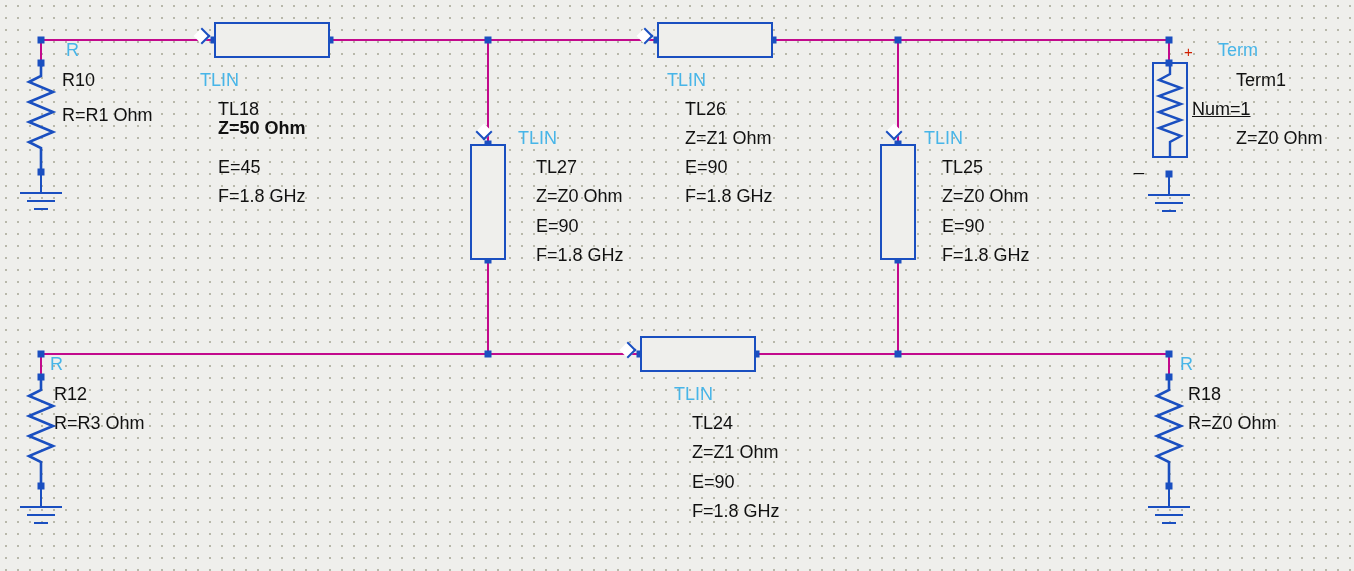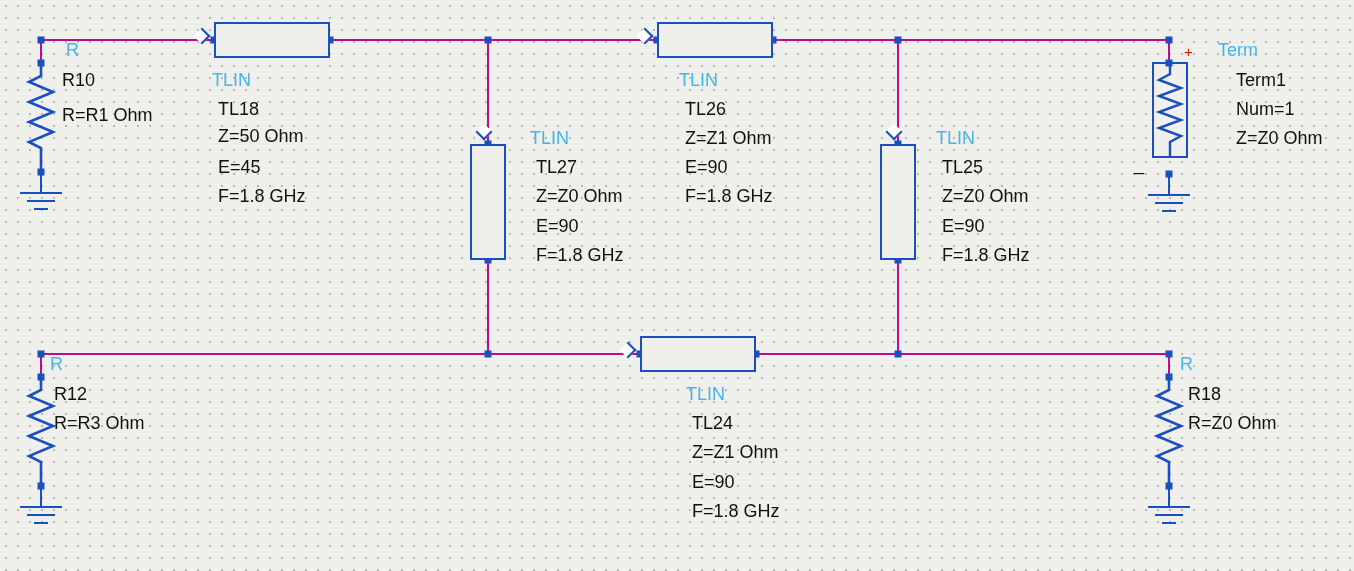--- a/index.html
+++ b/index.html
@@ -12,21 +12,21 @@
   font-family:Arial, Helvetica, sans-serif;
   font-size:18px;
   overflow:hidden;
 }
 .wire{position:absolute;background:#c20a8c;}
 .wire.h{height:2px;}
 .wire.v{width:2px;}
 .node{position:absolute;width:7px;height:7px;background:#1a4fc0;transform:translate(-50%,-50%);}
 .box{position:absolute;border:2px solid #1a4fc0;background:#efefec;box-sizing:border-box;}
 .txt{position:absolute;white-space:nowrap;line-height:24px;}
-.type{color:#47b5e8;margin-left:12px;}
+.type{color:#47b5e8;}
 .val{color:#111;margin-left:18px;}
 .rlab{color:#47b5e8;}
 .pin{position:absolute;border:2px solid #1a4fc0;background:#fff;border-left:none;border-bottom:none;}
 .ground-stem{position:absolute;width:2px;background:#1a4fc0;}
 .ground-bar{position:absolute;height:2px;background:#1a4fc0;}
 svg{position:absolute;overflow:visible;}
 </style>
 </head>
 <body>
 
@@ -142,26 +142,26 @@
   <div class="txt rlab" style="left:50px;top:352px;">R</div>
   <div class="txt val" style="left:36px;top:382px;">R12</div>
   <div class="txt val" style="left:36px;top:411px;text-align:right;">R=R3 Ohm</div>
 
   <div class="txt rlab" style="left:1180px;top:352px;">R</div>
   <div class="txt val" style="left:1170px;top:382px;">R18</div>
   <div class="txt val" style="left:1170px;top:411px;">R=Z0 Ohm</div>
 
   <div class="txt rlab" style="left:1218px;top:38px;">Term</div>
   <div class="txt val" style="left:1218px;top:68px;">Term1</div>
-  <div class="txt val" style="left:1218px;top:97px;">Num=1</div>
+  <div class="txt val" style="left:1174px;top:97px;text-decoration:underline;">Num=1</div>
   <div class="txt val" style="left:1218px;top:126px;">Z=Z0 Ohm</div>
 
   <div class="txt type" style="left:200px;top:68px;">TLIN</div>
   <div class="txt val" style="left:200px;top:97px;">TL18</div>
-  <div class="txt val" style="left:200px;top:124px;">Z=50 Ohm</div>
+  <div class="txt val" style="left:200px;top:116px;font-weight:bold;">Z=50 Ohm</div>
   <div class="txt val" style="left:200px;top:155px;">E=45</div>
   <div class="txt val" style="left:200px;top:184px;">F=1.8 GHz</div>
 
   <div class="txt type" style="left:518px;top:126px;">TLIN</div>
   <div class="txt val" style="left:518px;top:155px;">TL27</div>
   <div class="txt val" style="left:518px;top:184px;">Z=Z0 Ohm</div>
   <div class="txt val" style="left:518px;top:214px;">E=90</div>
   <div class="txt val" style="left:518px;top:243px;">F=1.8 GHz</div>
 
   <div class="txt type" style="left:667px;top:68px;">TLIN</div>

